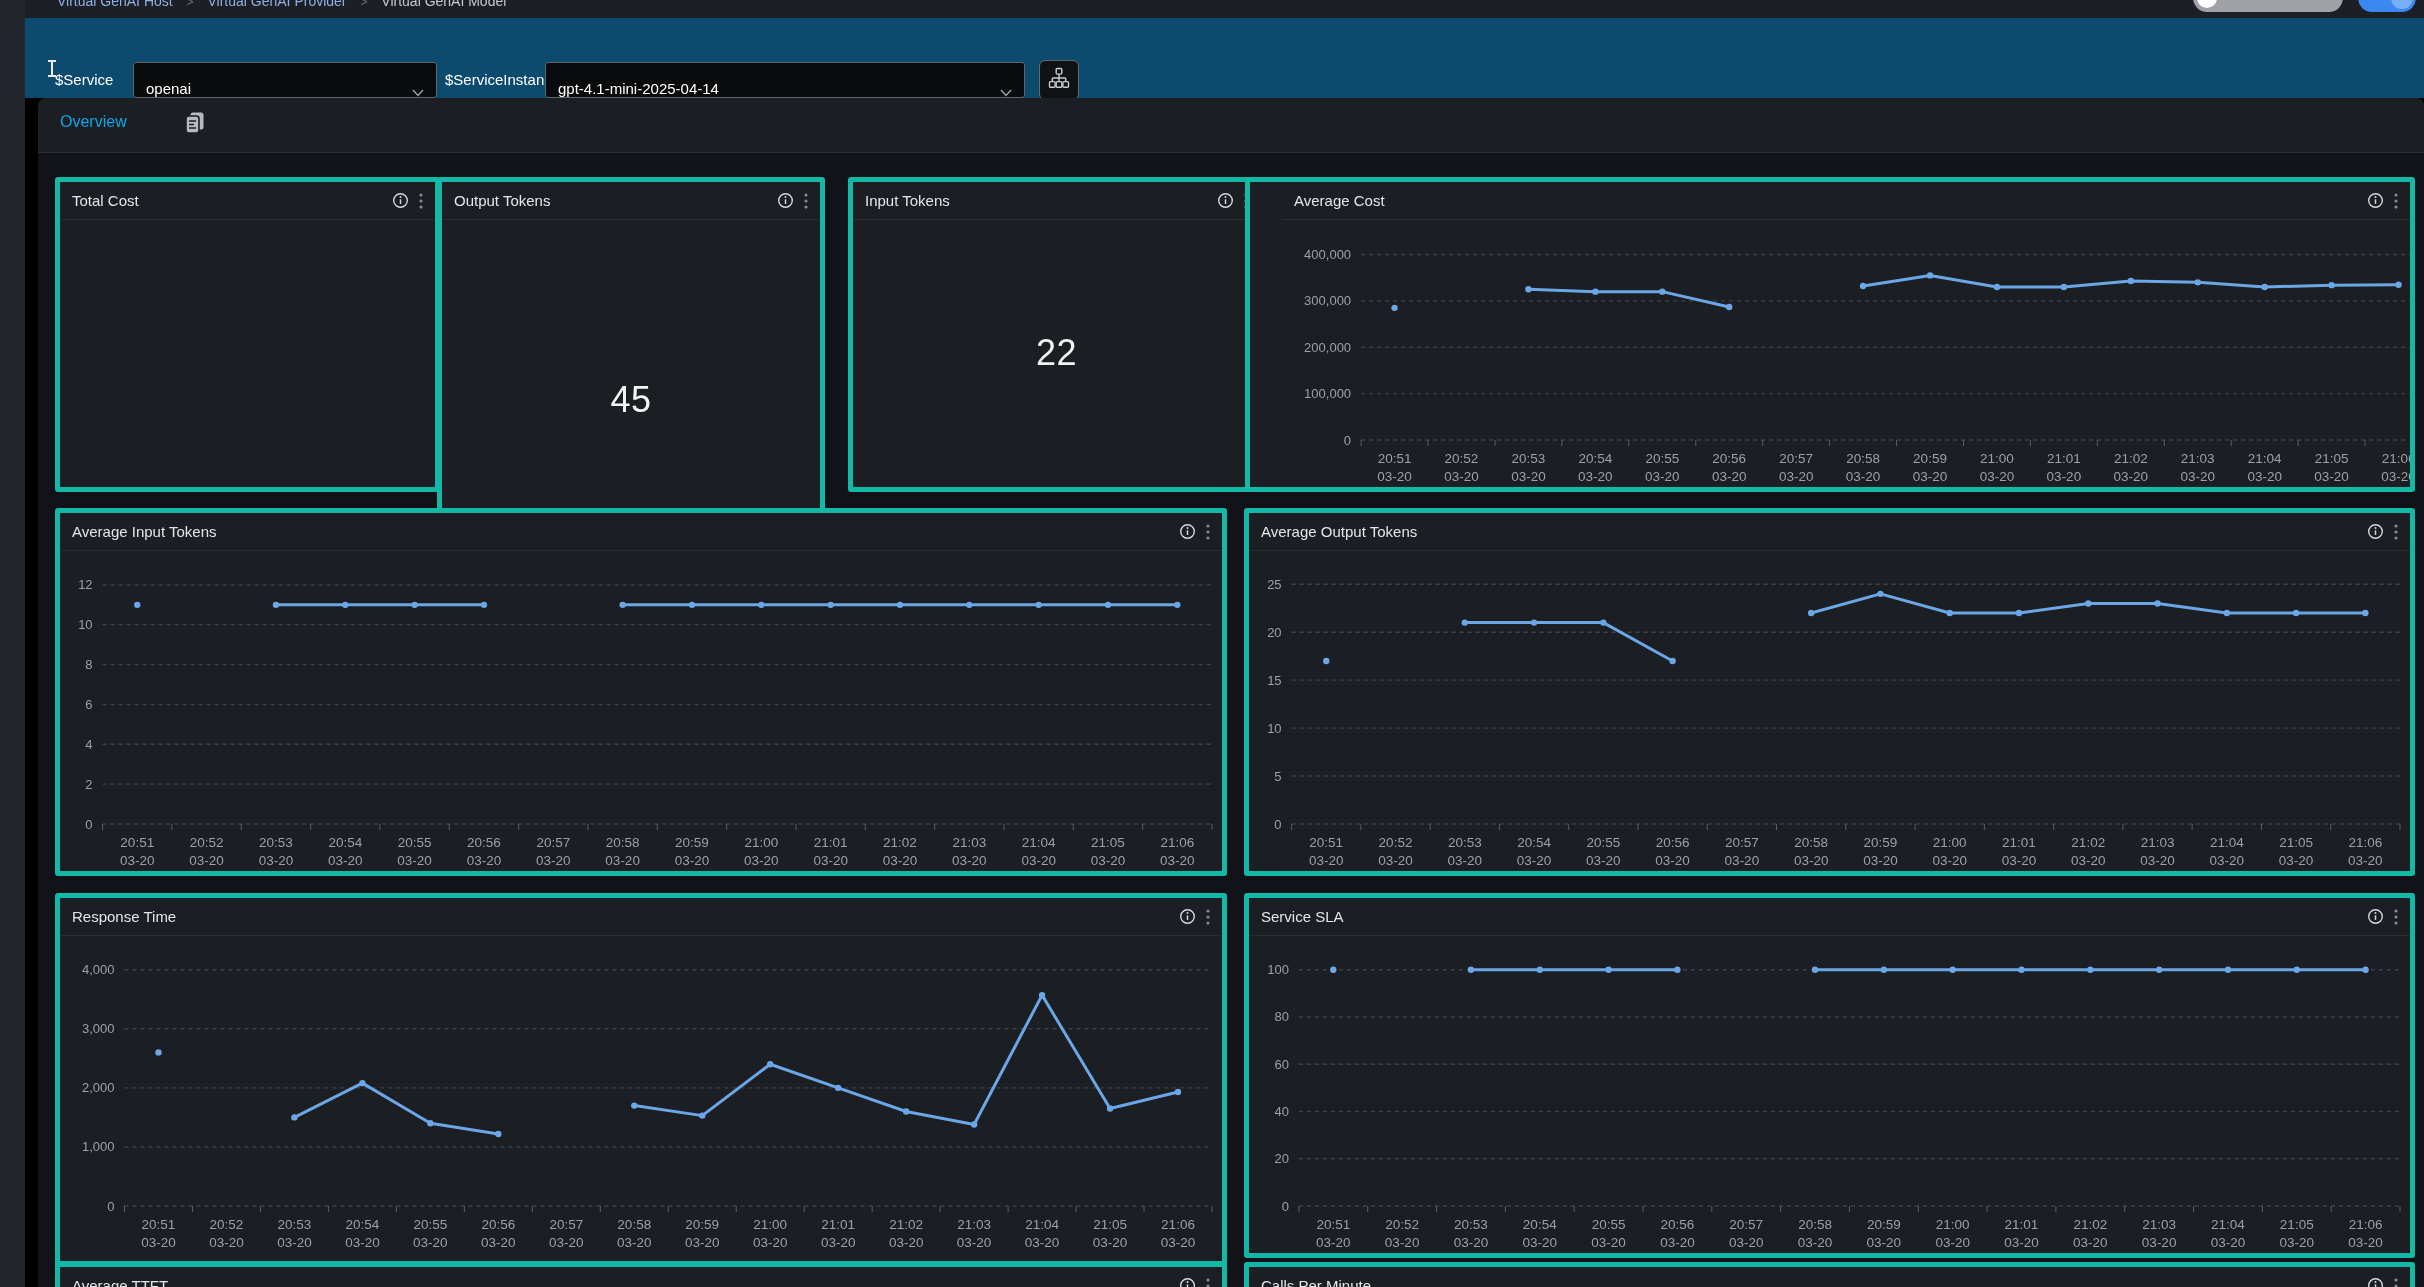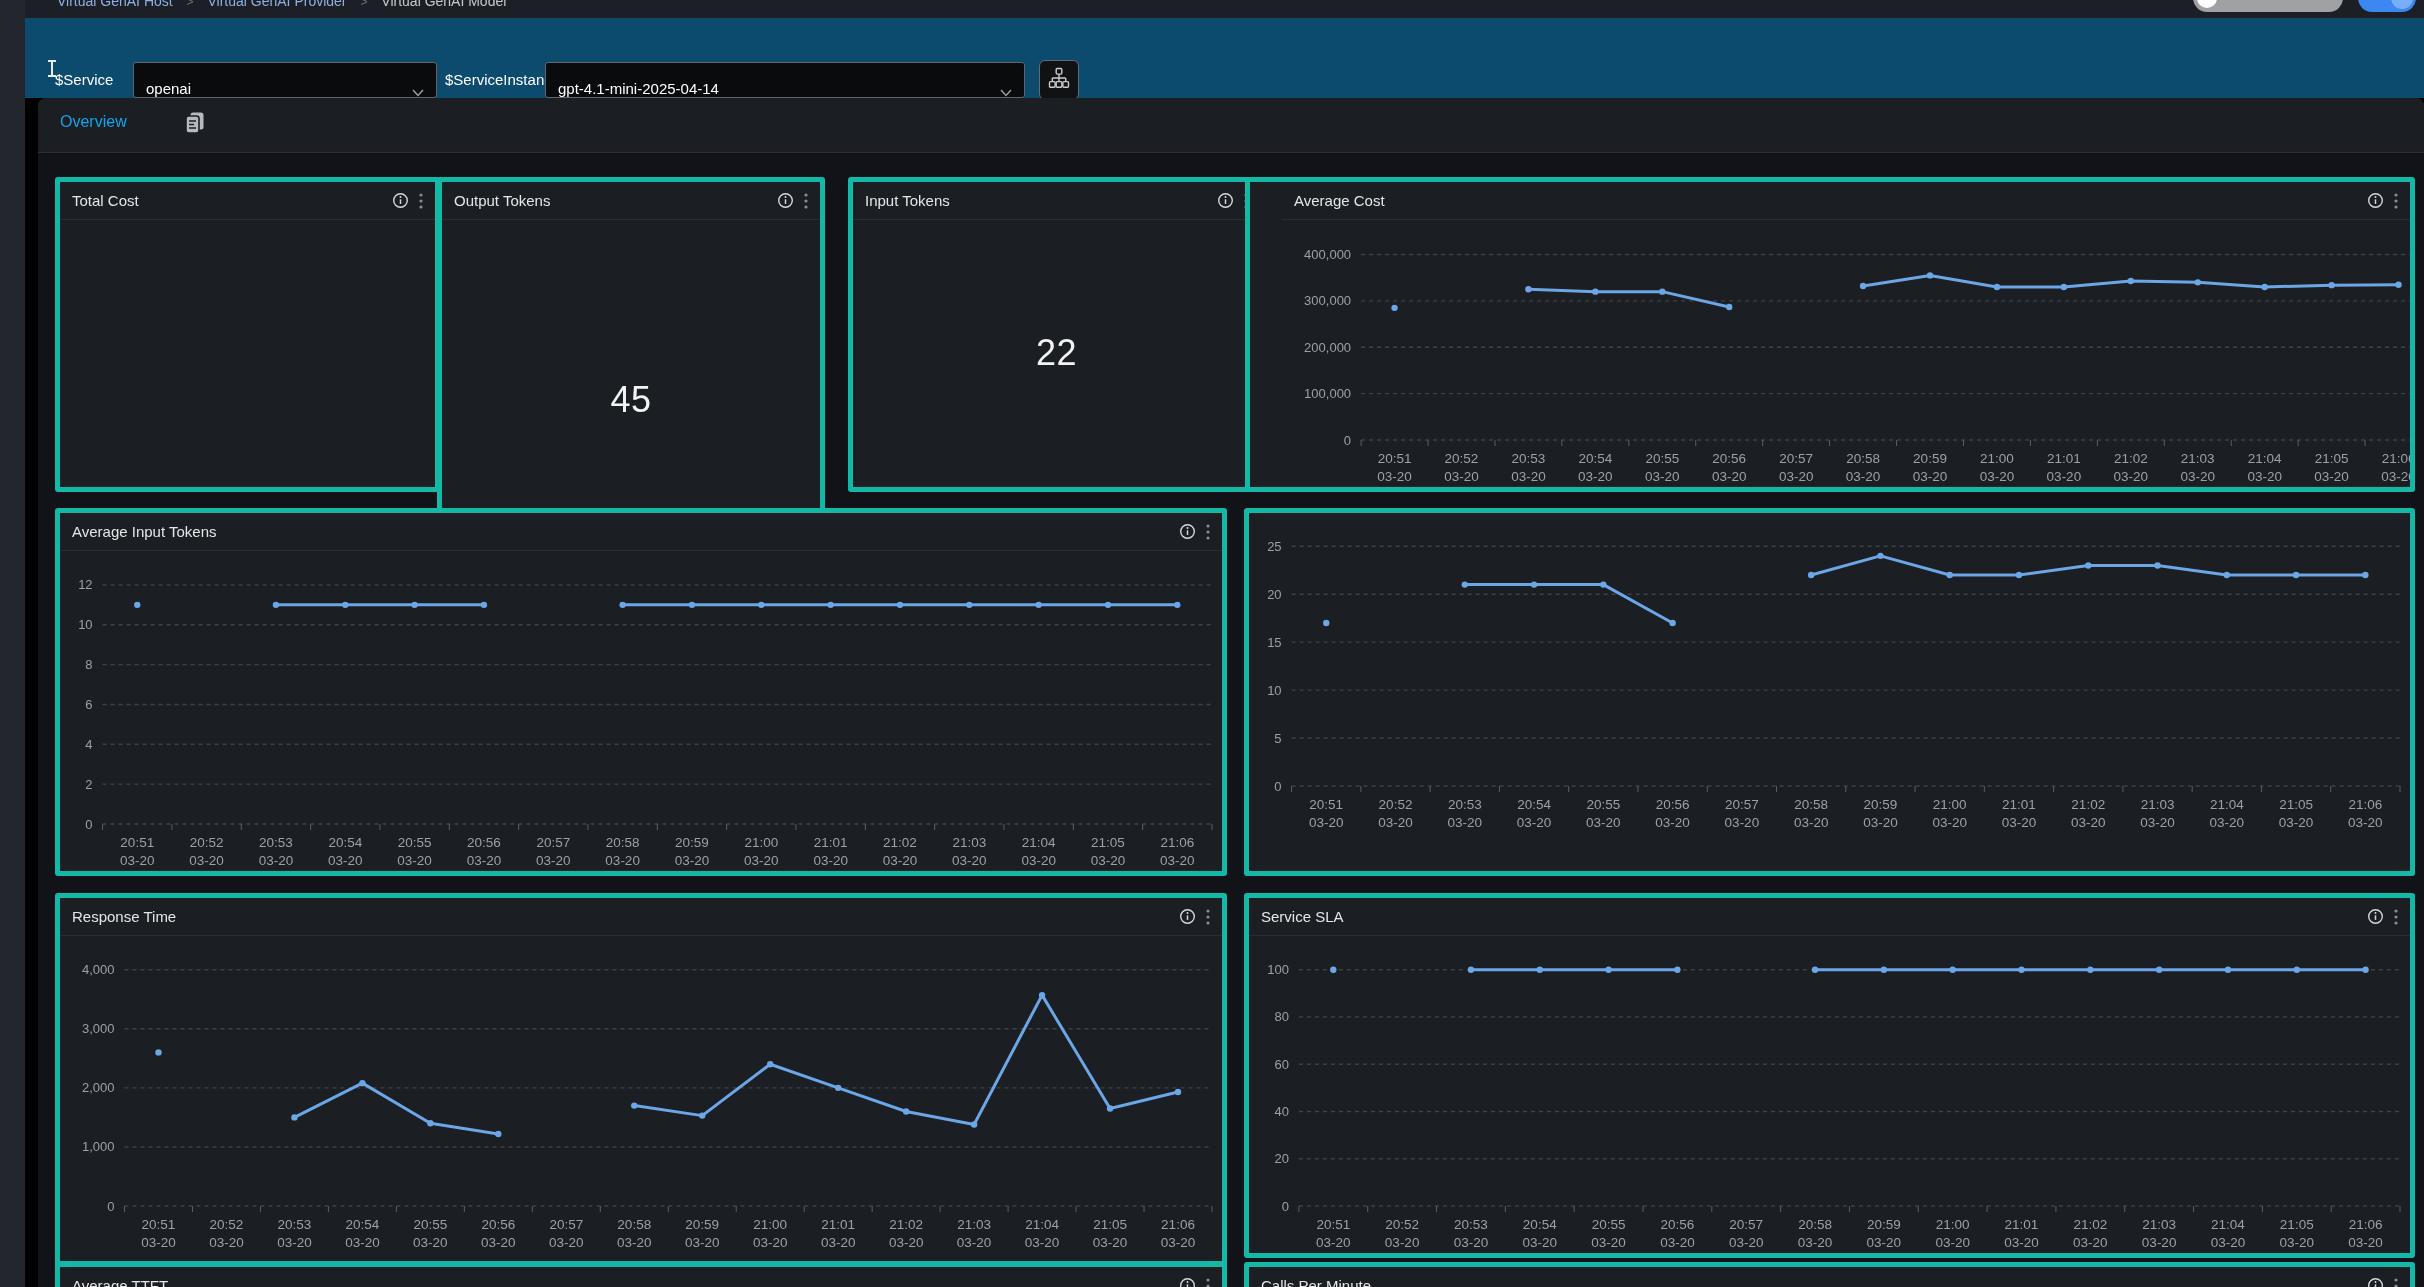--- a/index.html
+++ b/index.html
@@ -398,20 +398,39 @@
         <circle cx="839.98125" cy="53.852713178294586" r="3.2" fill="#6ba6e6"></circle>
         <circle cx="909.3187500000001" cy="53.852713178294586" r="3.2" fill="#6ba6e6"></circle>
         <circle cx="978.6562500000001" cy="53.852713178294586" r="3.2" fill="#6ba6e6"></circle>
         <circle cx="1047.99375" cy="53.852713178294586" r="3.2" fill="#6ba6e6"></circle>
         <circle cx="1117.33125" cy="53.852713178294586" r="3.2" fill="#6ba6e6"></circle>
       </svg>
     </div>
 </div>
 
 <div class="panel" id="p-avg-output">
+  <div class="panel-header">
+    <span class="panel-title">Average Output Tokens</span>
+    <span class="panel-actions">
+      <span class="act">
+          <svg width="17" height="17" viewBox="0 0 16 16">
+            <circle cx="8" cy="8" r="6.4" fill="none" stroke="#d6d9dc" stroke-width="1.3"></circle>
+            <rect x="7.3" y="6.9" width="1.4" height="4.3" fill="#d6d9dc"></rect>
+            <circle cx="8" cy="4.7" r="0.95" fill="#d6d9dc"></circle>
+          </svg>
+        </span>
+      <span class="act">
+          <svg width="4" height="16" viewBox="0 0 4 16">
+            <circle cx="2" cy="2" r="1.6" fill="#878d94"></circle>
+            <circle cx="2" cy="8" r="1.6" fill="#878d94"></circle>
+            <circle cx="2" cy="14" r="1.6" fill="#878d94"></circle>
+          </svg>
+        </span>
+    </span>
+  </div>
   <div class="panel-body chart-body">
       <svg width="1169" height="327">
         <line x1="42.6" y1="273" x2="1151" y2="273" stroke="#3d4249" stroke-width="1.4" stroke-dasharray="4 4"></line>
         <text x="32.6" y="277.5" text-anchor="end" fill="#9aa1a8" font-size="13" font-family="Liberation Sans, sans-serif">0</text>
         <line x1="42.6" y1="225.05223880597015" x2="1151" y2="225.05223880597015" stroke="#3d4249" stroke-width="1.4" stroke-dasharray="4 4"></line>
         <text x="32.6" y="229.55223880597015" text-anchor="end" fill="#9aa1a8" font-size="13" font-family="Liberation Sans, sans-serif">5</text>
         <line x1="42.6" y1="177.1044776119403" x2="1151" y2="177.1044776119403" stroke="#3d4249" stroke-width="1.4" stroke-dasharray="4 4"></line>
         <text x="32.6" y="181.6044776119403" text-anchor="end" fill="#9aa1a8" font-size="13" font-family="Liberation Sans, sans-serif">10</text>
         <line x1="42.6" y1="129.15671641791045" x2="1151" y2="129.15671641791045" stroke="#3d4249" stroke-width="1.4" stroke-dasharray="4 4"></line>
         <text x="32.6" y="133.65671641791045" text-anchor="end" fill="#9aa1a8" font-size="13" font-family="Liberation Sans, sans-serif">15</text>

